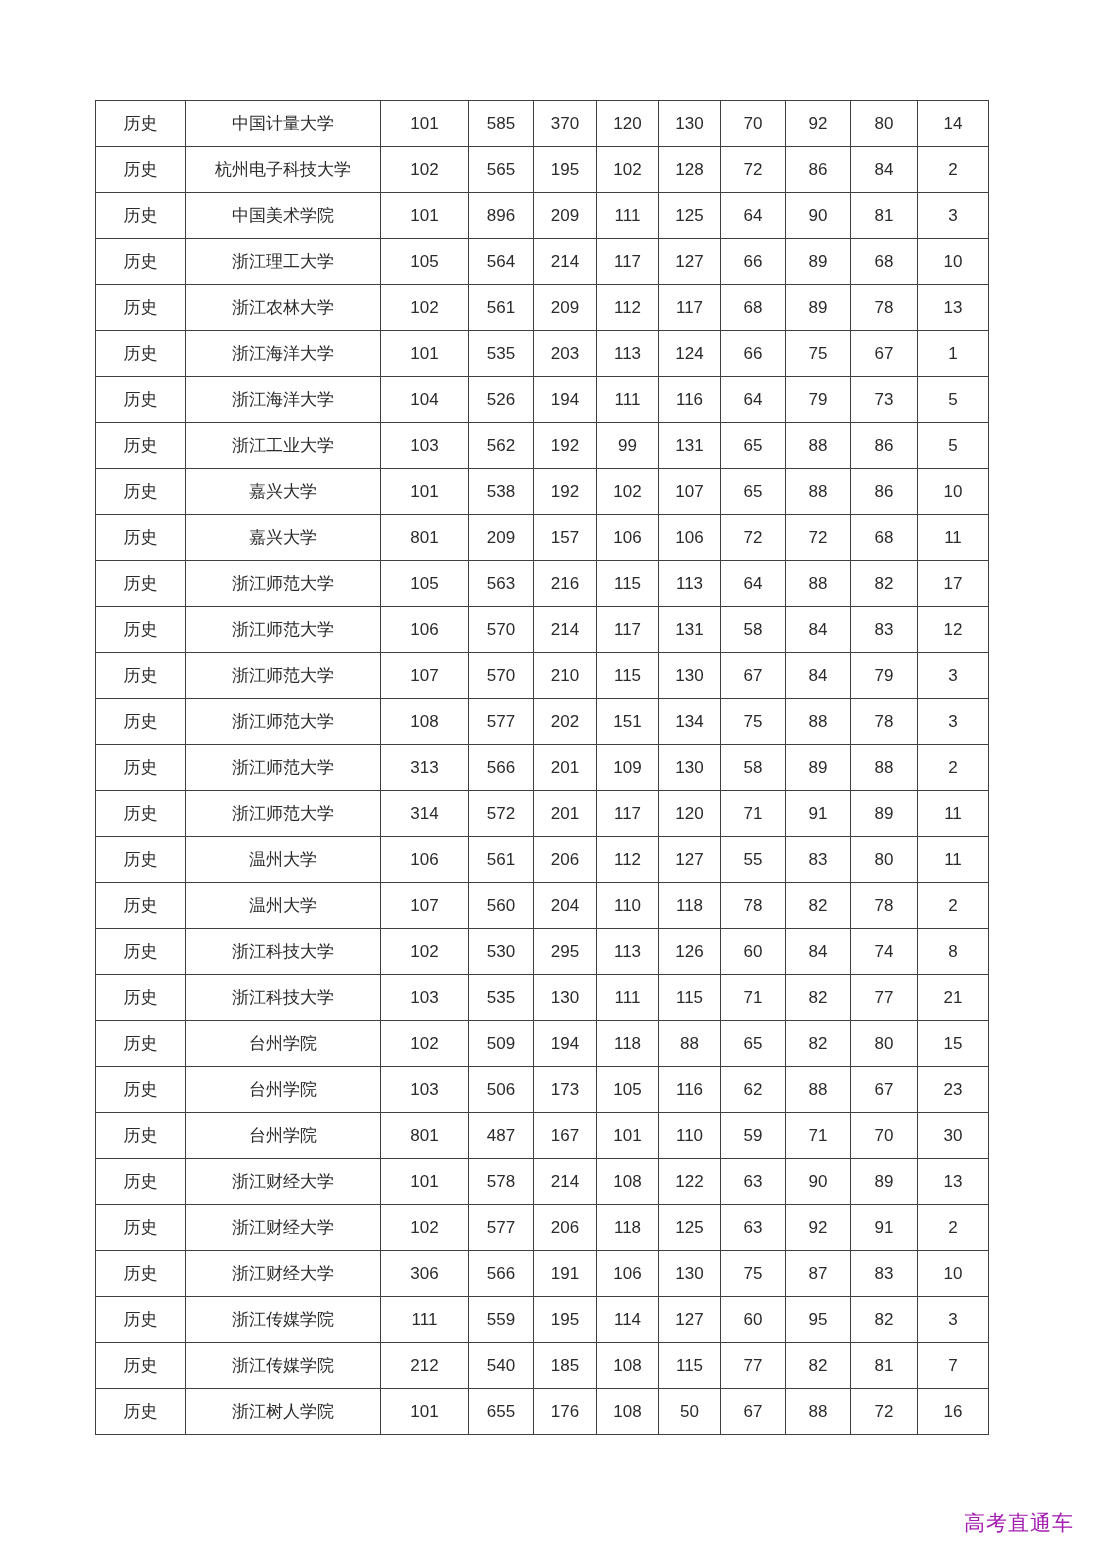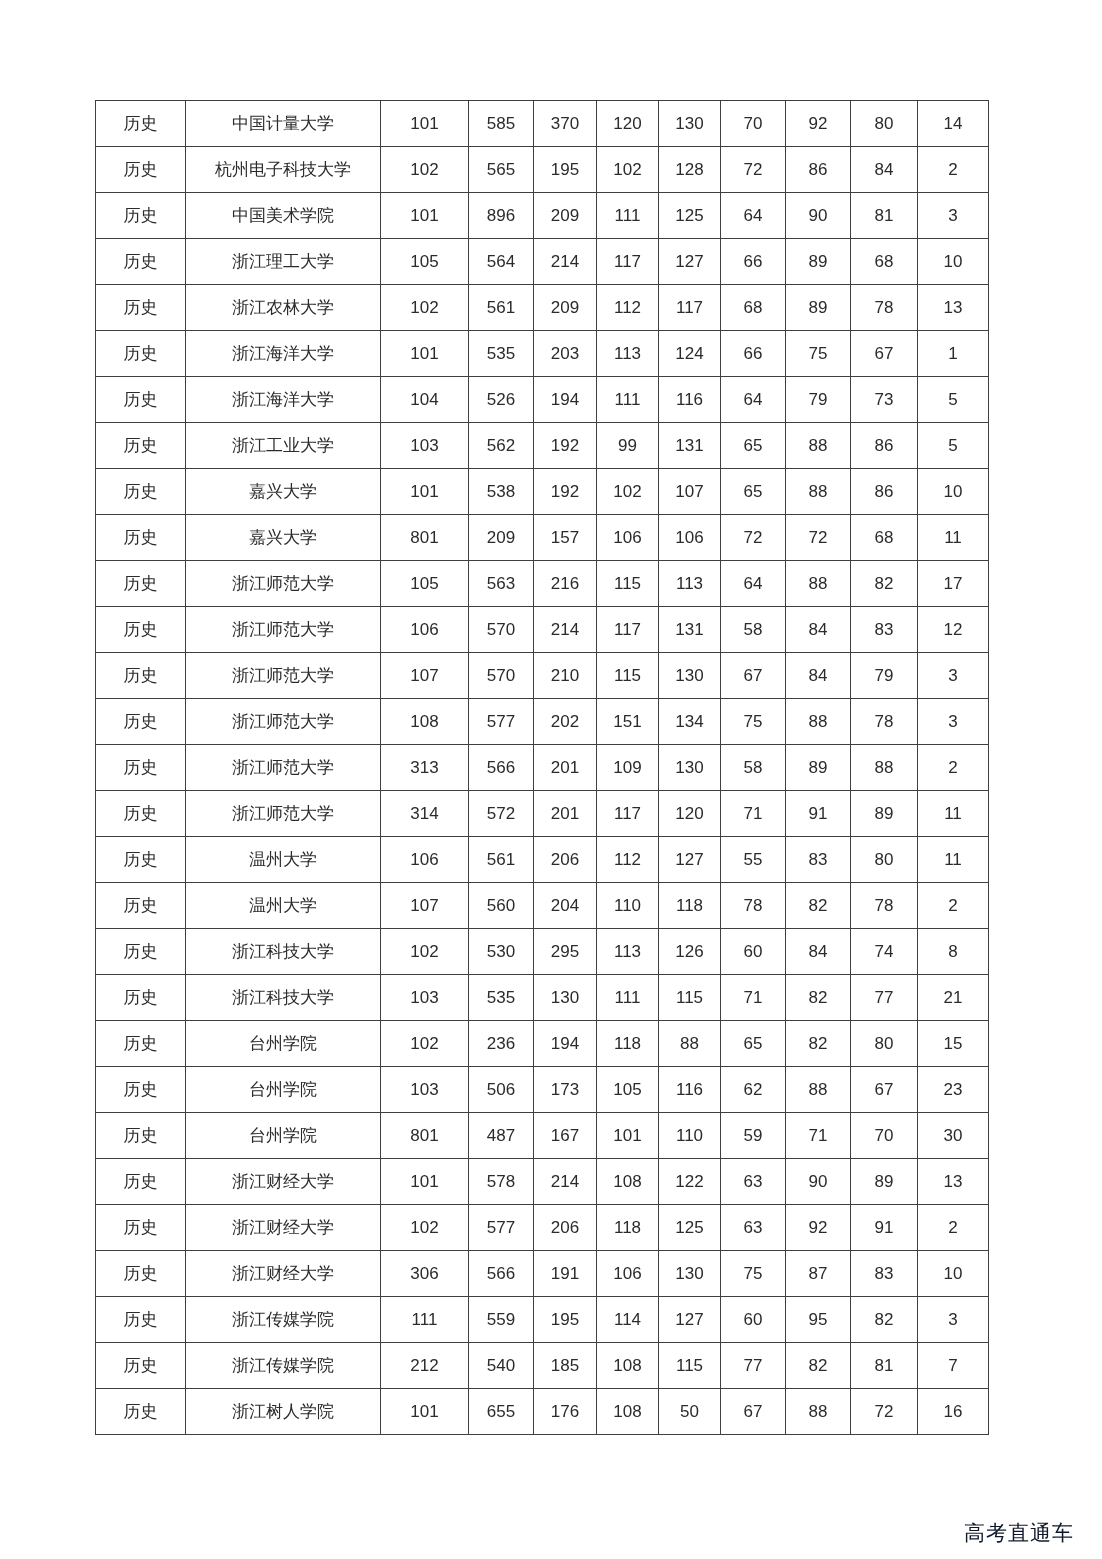--- a/index.html
+++ b/index.html
@@ -31,23 +31,23 @@
     vertical-align: middle;
     font-size: 17px;
     color: #2b2b2b;
     padding: 0 2px;
     white-space: nowrap;
     overflow: hidden;
   }
   .watermark {
     position: absolute;
     right: 28px;
-    bottom: 12px;
+    bottom: 22px;
     font-size: 21px;
-    color: #0f172a;
+    color: #a21caf;
     letter-spacing: 1px;
   }
 </style>
 </head>
 <body>
 
 <div class="page">
 
   <table class="data-table">
     <colgroup>
@@ -321,21 +321,21 @@
           <td>115</td>
           <td>71</td>
           <td>82</td>
           <td>77</td>
           <td>21</td>
         </tr>
         <tr>
           <td>历史</td>
           <td>台州学院</td>
           <td>102</td>
-          <td>236</td>
+          <td>509</td>
           <td>194</td>
           <td>118</td>
           <td>88</td>
           <td>65</td>
           <td>82</td>
           <td>80</td>
           <td>15</td>
         </tr>
         <tr>
           <td>历史</td>

